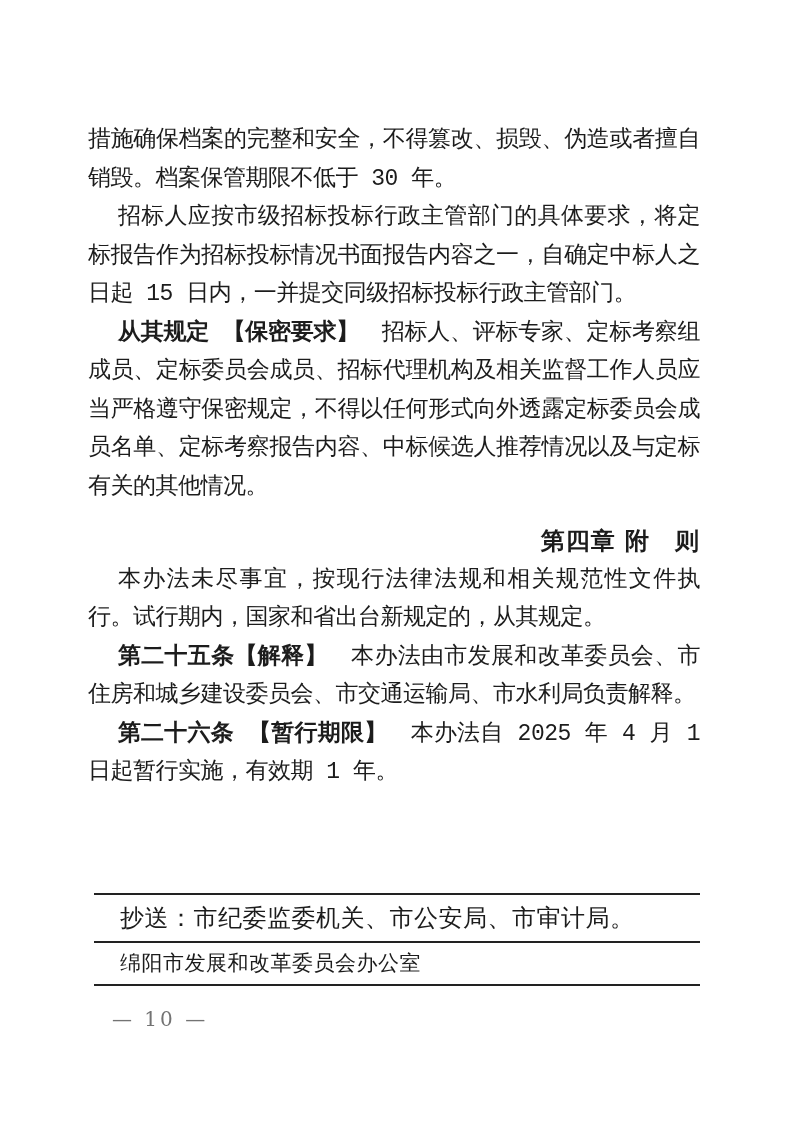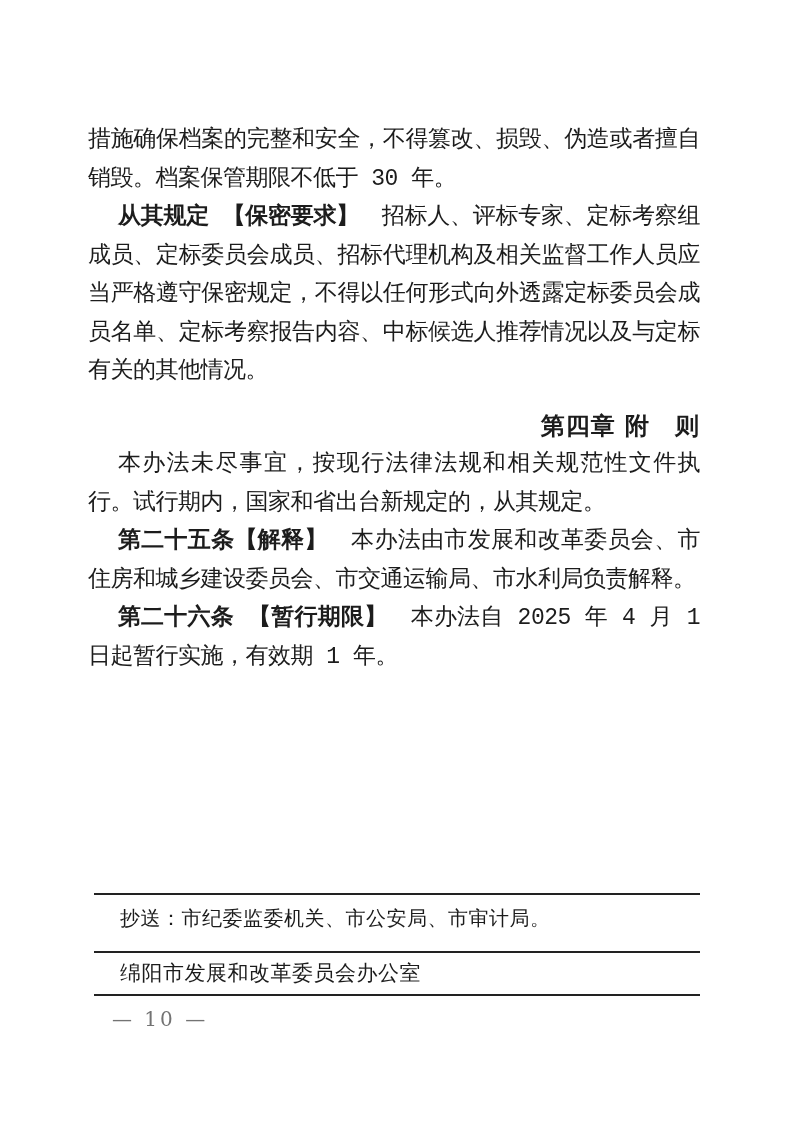--- a/index.html
+++ b/index.html
@@ -50,22 +50,22 @@
   
   .doc-footer {
     position: absolute;
     left: 94px;
     top: 893px;
     width: 606px;
     border-top: 2px solid #222222;
   }
   .cc-row {
     border-bottom: 2px solid #222222;
-    padding: 10px 0 20px 26px;
-    font-size: 20px;
+    padding: 10px 0 10px 26px;
+    font-size: 24px;
     line-height: 26px;
     letter-spacing: 0.5px;
   }
   .issuer-row {
     display: flex;
     align-items: center;
     border-bottom: 2px solid #222222;
     padding: 7px 22px 8px 26px;
     font-size: 21px;
     line-height: 26px;
@@ -84,20 +84,23 @@
 <body>
 
 <main class="page">
 
   <section class="body-text">
 
     <p class="para">
       <span>措施确保档案的完整和安全，不得篡改、损毁、伪造或者擅自销毁。档案保管期限不低于 30 年。</span>
     </p>
 
+    <p class="para indent">
+      <span>招标人应按市级招标投标行政主管部门的具体要求，将定标报告作为招标投标情况书面报告内容之一，自确定中标人之日起 15 日内，一并提交同级招标投标行政主管部门。</span>
+    </p>
 
     <p class="para indent">
       <b class="label">从其规定 【保密要求】</b><span>　招标人、评标专家、定标考察组成员、定标委员会成员、招标代理机构及相关监督工作人员应当严格遵守保密规定，不得以任何形式向外透露定标委员会成员名单、定标考察报告内容、中标候选人推荐情况以及与定标有关的其他情况。</span>
     </p>
 
     <h2 class="chapter">第四章 附　则</h2>
 
     <p class="para indent">
       <span>本办法未尽事宜，按现行法律法规和相关规范性文件执行。试行期内，国家和省出台新规定的，从其规定。</span>
     </p>

